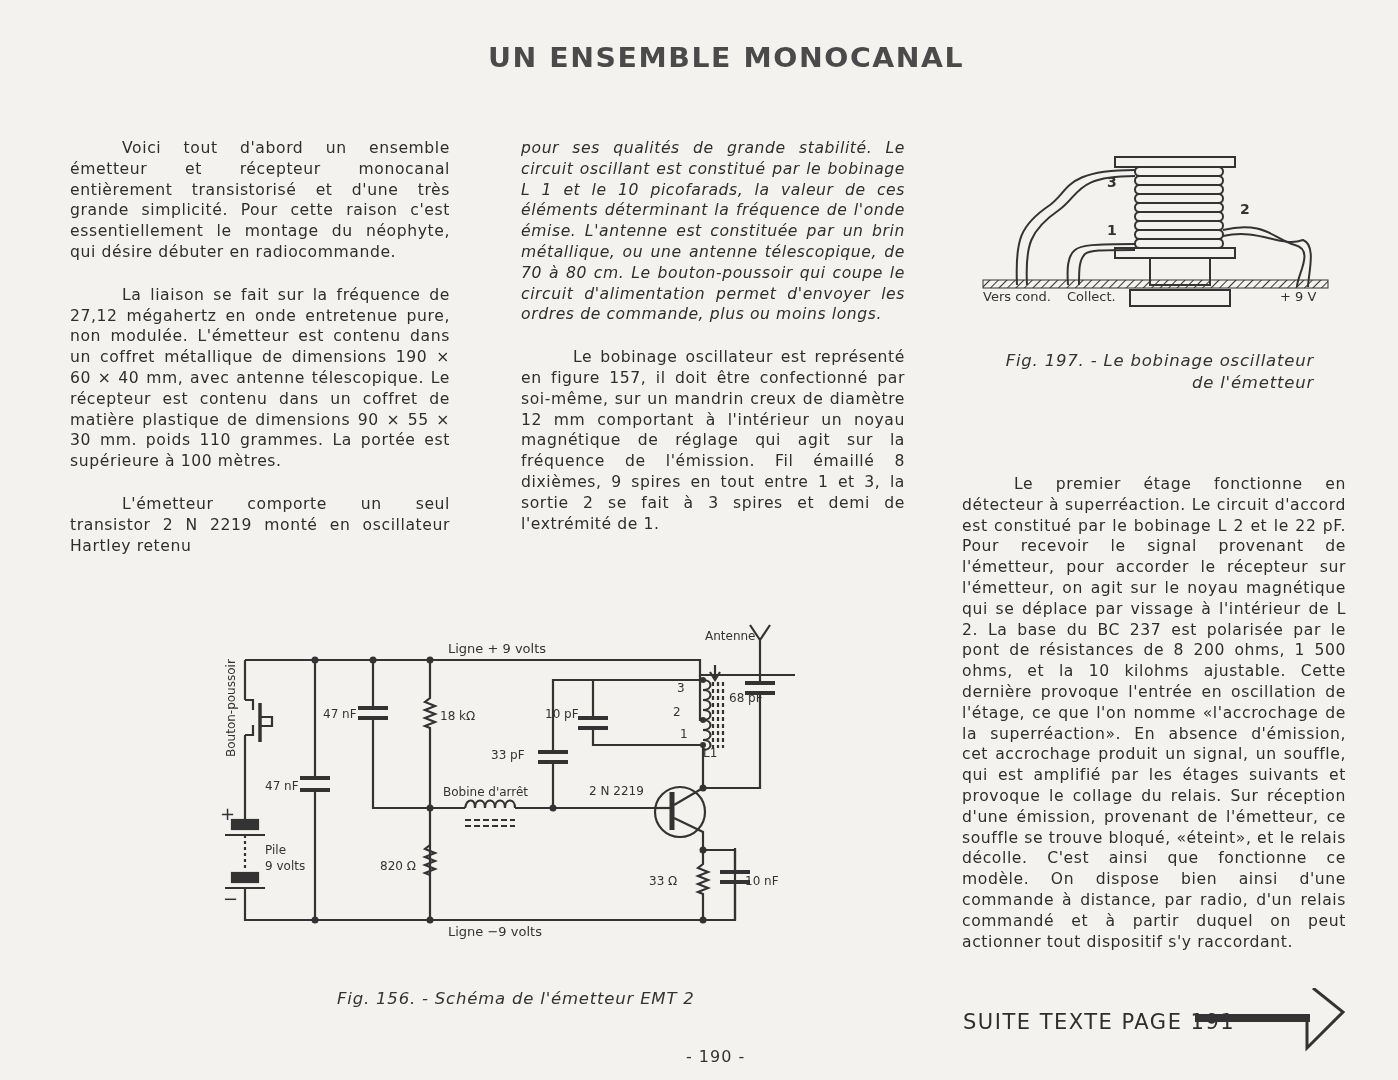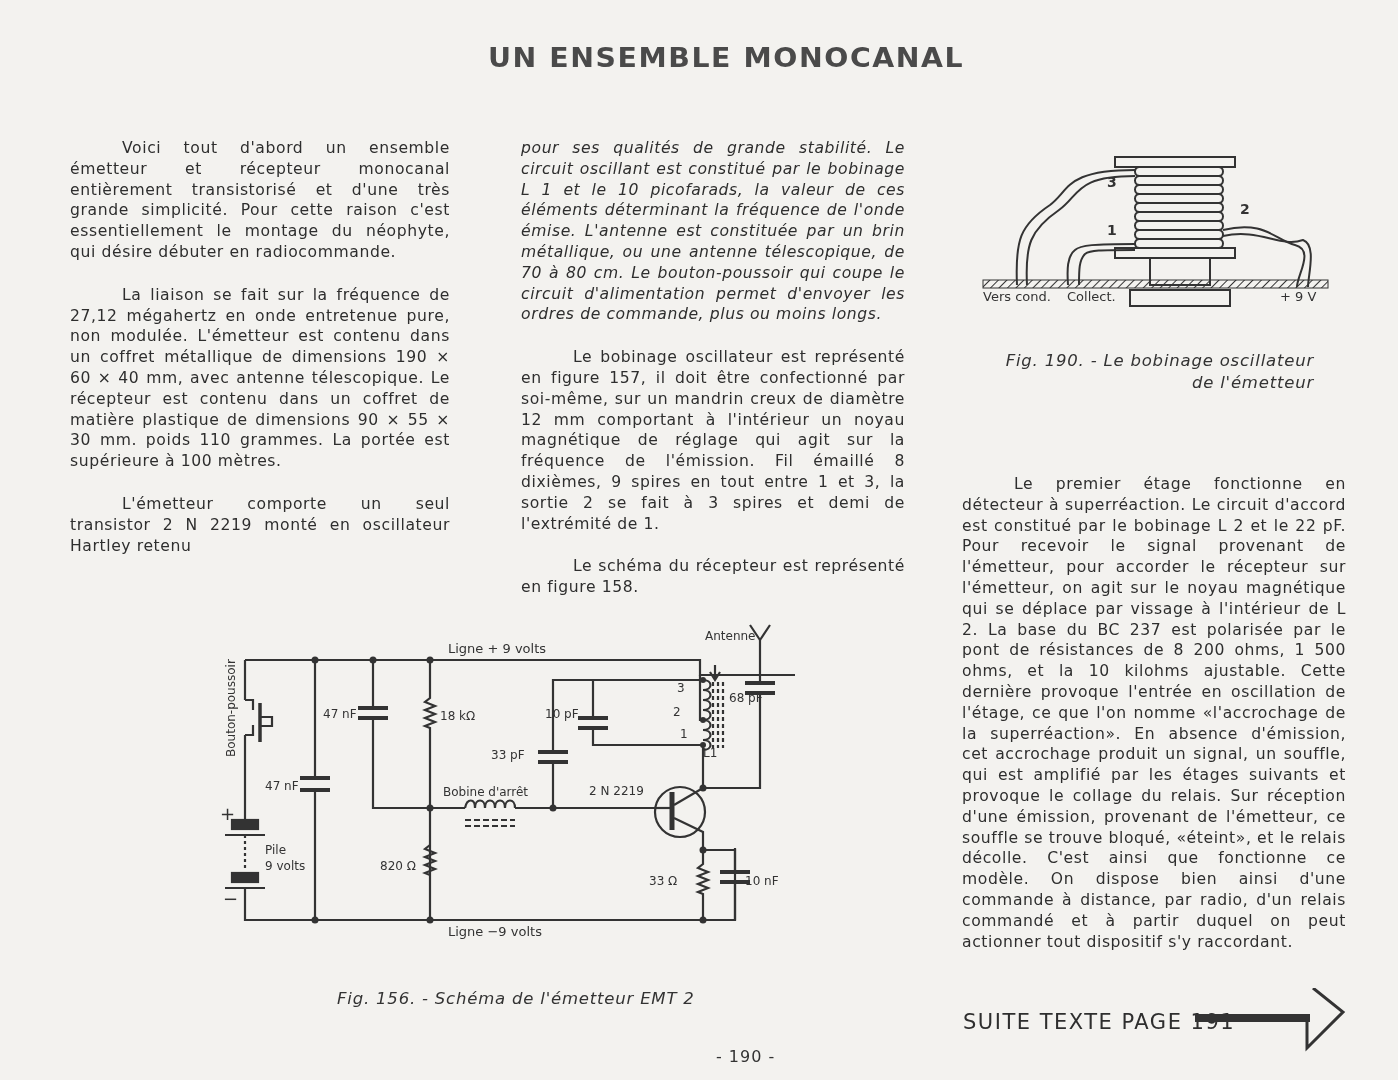--- a/index.html
+++ b/index.html
@@ -24,39 +24,38 @@
   .col p.noindent { text-indent:0;font-style:italic; }
   #col1 { left:70px; top:130px; width:380px; }
   #col2 { left:521px; top:130px; width:384px; }
   #col3 { left:962px; top:466px; width:384px; }
   .caption {
     position:absolute; font-style:italic; font-size:16.5px; color:#333;
     letter-spacing:0.8px; line-height:22px;
   }
   #fig156-caption { left:337px; top:988px; }
   #fig157-caption { left:1000px; top:350px; width:314px; text-align:right; }
-  #page-number { position:absolute; left:716px; top:1047px; font-size:16px; color:#333; letter-spacing:1px; }
+  #page-number { position:absolute; left:686px; top:1047px; font-size:16px; color:#333; letter-spacing:1px; }
   #continue { position:absolute; left:963px; top:1010px; font-size:21px; letter-spacing:1.5px; color:#2e2e2e; }
   svg text { font-family:"DejaVu Sans", sans-serif; fill:#333; }
 </style>
 </head>
 <body>
 
 <div class="page-title">UN ENSEMBLE MONOCANAL</div>
 
 <div class="col" id="col1">
   <p>Voici tout d'abord un ensemble émetteur et récepteur monocanal entièrement transistorisé et d'une très grande simplicité. Pour cette raison c'est essentiellement le montage du néophyte, qui désire débuter en radiocommande.</p>
   <p>La liaison se fait sur la fréquence de 27,12 mégahertz en onde entretenue pure, non modulée. L'émetteur est contenu dans un coffret métallique de dimensions 190 × 60 × 40 mm, avec antenne télescopique. Le récepteur est contenu dans un coffret de matière plastique de dimensions 90 × 55 × 30 mm. poids 110 grammes. La portée est supérieure à 100 mètres.</p>
   <p>L'émetteur comporte un seul transistor 2 N 2219 monté en oscillateur Hartley retenu</p>
 </div>
 
 <div class="col" id="col2">
   <p class="noindent">pour ses qualités de grande stabilité. Le circuit oscillant est constitué par le bobinage L 1 et le 10 picofarads, la valeur de ces éléments déterminant la fréquence de l'onde émise. L'antenne est constituée par un brin métallique, ou une antenne télescopique, de 70 à 80 cm. Le bouton-poussoir qui coupe le circuit d'alimentation permet d'envoyer les ordres de commande, plus ou moins longs.</p>
   <p>Le bobinage oscillateur est représenté en figure 157, il doit être confectionné par soi-même, sur un mandrin creux de diamètre 12 mm comportant à l'intérieur un noyau magnétique de réglage qui agit sur la fréquence de l'émission. Fil émaillé 8 dixièmes, 9 spires en tout entre 1 et 3, la sortie 2 se fait à 3 spires et demi de l'extrémité de 1.</p>
-  <p>Le schéma du récepteur est représenté en figure 158.</p>
 </div>
 
 <div class="col" id="col3">
   <p>Le premier étage fonctionne en détecteur à superréaction. Le circuit d'accord est constitué par le bobinage L 2 et le 22 pF. Pour recevoir le signal provenant de l'émetteur, pour accorder le récepteur sur l'émetteur, on agit sur le noyau magnétique qui se déplace par vissage à l'intérieur de L 2. La base du BC 237 est polarisée par le pont de résistances de 8 200 ohms, 1 500 ohms, et la 10 kilohms ajustable. Cette dernière provoque l'entrée en oscillation de l'étage, ce que l'on nomme «l'accrochage de la superréaction». En absence d'émission, cet accrochage produit un signal, un souffle, qui est amplifié par les étages suivants et provoque le collage du relais. Sur réception d'une émission, provenant de l'émetteur, ce souffle se trouve bloqué, «éteint», et le relais décolle. C'est ainsi que fonctionne ce modèle. On dispose bien ainsi d'une commande à distance, par radio, d'un relais commandé et à partir duquel on peut actionner tout dispositif s'y raccordant.</p>
 </div>
 
 <svg style="position:absolute;left:975px;top:150px;" width="370" height="160" viewBox="0 0 370 160">
   <g stroke="#333" stroke-width="2" fill="none">
 
     <rect x="140" y="7" width="120" height="10" fill="#f3f2ef"></rect>
@@ -95,21 +94,21 @@
   <rect x="8" y="130" width="345" height="8" fill="url(#hatch)" stroke="#333" stroke-width="1"></rect>
   <text x="132" y="37" font-size="14" font-weight="bold">3</text>
   <text x="132" y="85" font-size="14" font-weight="bold">1</text>
   <text x="265" y="64" font-size="14" font-weight="bold">2</text>
   <text x="8" y="151" font-size="13">Vers cond.</text>
   <text x="92" y="151" font-size="13">Collect.</text>
   <text x="305" y="151" font-size="13">+ 9 V</text>
 </svg>
 
 <div class="caption" id="fig157-caption">
-  <div>Fig. 190. - Le bobinage oscillateur</div>
+  <div>Fig. 197. - Le bobinage oscillateur</div>
   <div>de l'émetteur</div>
 </div>
 
 <svg style="position:absolute;left:215px;top:620px;" width="580" height="325" viewBox="0 0 580 325">
   <g stroke="#333" stroke-width="2.2" fill="none">
 
     <path d="M30 40 H 485 V 55 H 600"></path>
     <path d="M30 40 V 80"></path>
 
     <path d="M30 80 H 38 V 90 M30 115 H 38 V 105"></path>

